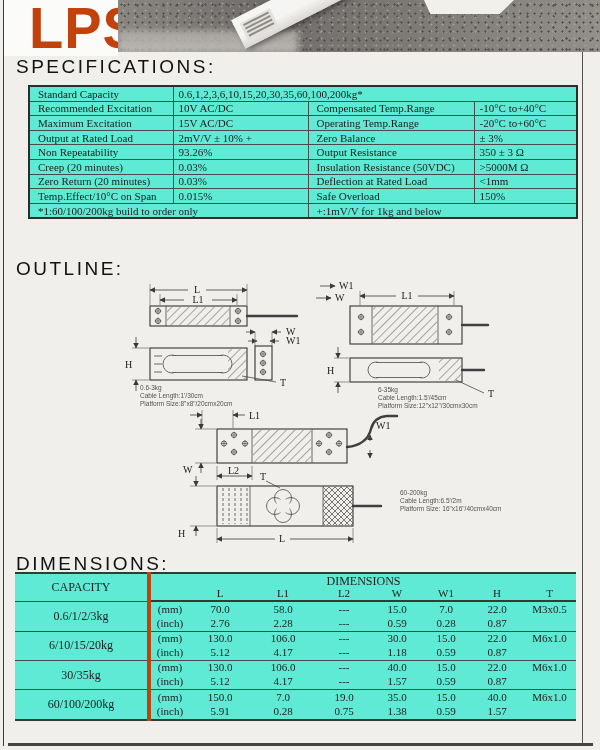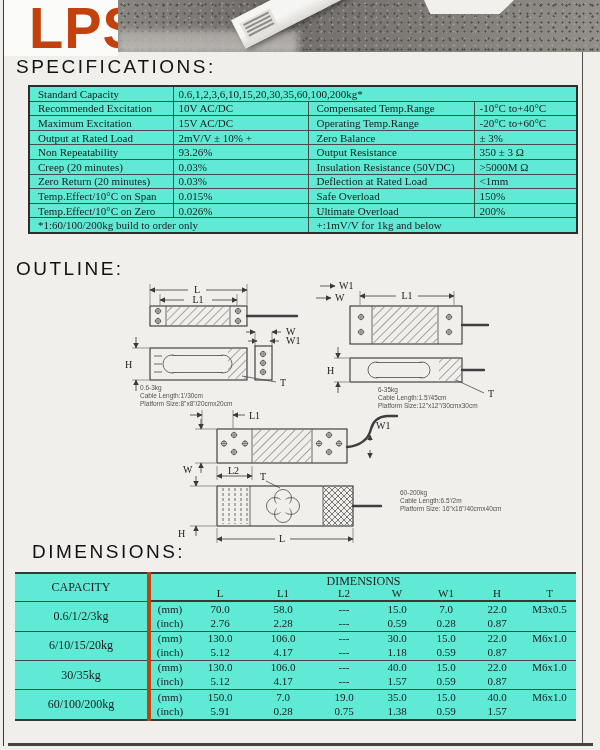--- a/index.html
+++ b/index.html
@@ -34,21 +34,21 @@
     background:linear-gradient(#f5f5f3 60%,#dad8d4);box-shadow:2px 3px 5px rgba(20,20,20,.45);}
   .loadcell .labelface{position:absolute;left:6px;top:7px;width:34px;height:20px;background:#e4e2de;}
   .loadcell .labelface i{display:block;height:2px;margin:2px 3px;background:#8f8c88;}
   .block{left:306px;top:0;width:90px;height:14px;background:#f1f0ed;
     clip-path:polygon(0 0,100% 0,84% 100%,7% 100%);box-shadow:0 2px 3px rgba(0,0,0,.35);}
   
   .heading{font-family:"Liberation Sans",sans-serif;font-size:19px;letter-spacing:2.5px;
     color:#121212;font-weight:500;}
   .h-spec{left:16px;top:56px;}
   .h-outline{left:16px;top:258px;}
-  .h-dims{left:16px;top:541px;margin-left:16px;}
+  .h-dims{left:16px;top:553px;}
   
   table{border-collapse:collapse;table-layout:fixed;background:#5eead4;}
   .spec-table{left:28px;top:85px;width:548px;}
   .spec-table td{border:1px solid #4c4a47;font-size:11px;line-height:1.1;height:13.6px;
     padding:0 5px;white-space:nowrap;overflow:hidden;}
   .spec-table td.lab{padding-left:8px;}
   .spec-table{border:2px solid #2f2d2a;}
   
   .dim-table{left:15px;top:572px;width:561px;border-top:2px solid #3a3835;border-bottom:2px solid #3a3835;}
   .dim-table td{font-size:11px;line-height:1.05;height:14.2px;padding:0 2px;text-align:center;
@@ -140,26 +140,20 @@
         <td class="lab">Zero Return (20 minutes)</td>
         <td class="val">0.03%</td>
         <td class="lab">Deflection at Rated Load</td>
         <td class="val">&lt;1mm</td>
       </tr>
       <tr>
         <td class="lab">Temp.Effect/10°C on Span</td>
         <td class="val">0.015%</td>
         <td class="lab">Safe Overload</td>
         <td class="val">150%</td>
-      </tr>
-      <tr>
-        <td class="lab">Temp.Effect/10°C on Zero</td>
-        <td class="val">0.026%</td>
-        <td class="lab">Ultimate Overload</td>
-        <td class="val">200%</td>
       </tr>
       <tr>
         <td colspan="2" class="lab">*1:60/100/200kg build to order only</td>
         <td colspan="2" class="lab">+:1mV/V for 1kg and below</td>
       </tr>
     </tbody>
 </table>
 
 <div class="abs heading h-outline">OUTLINE:</div>
 

